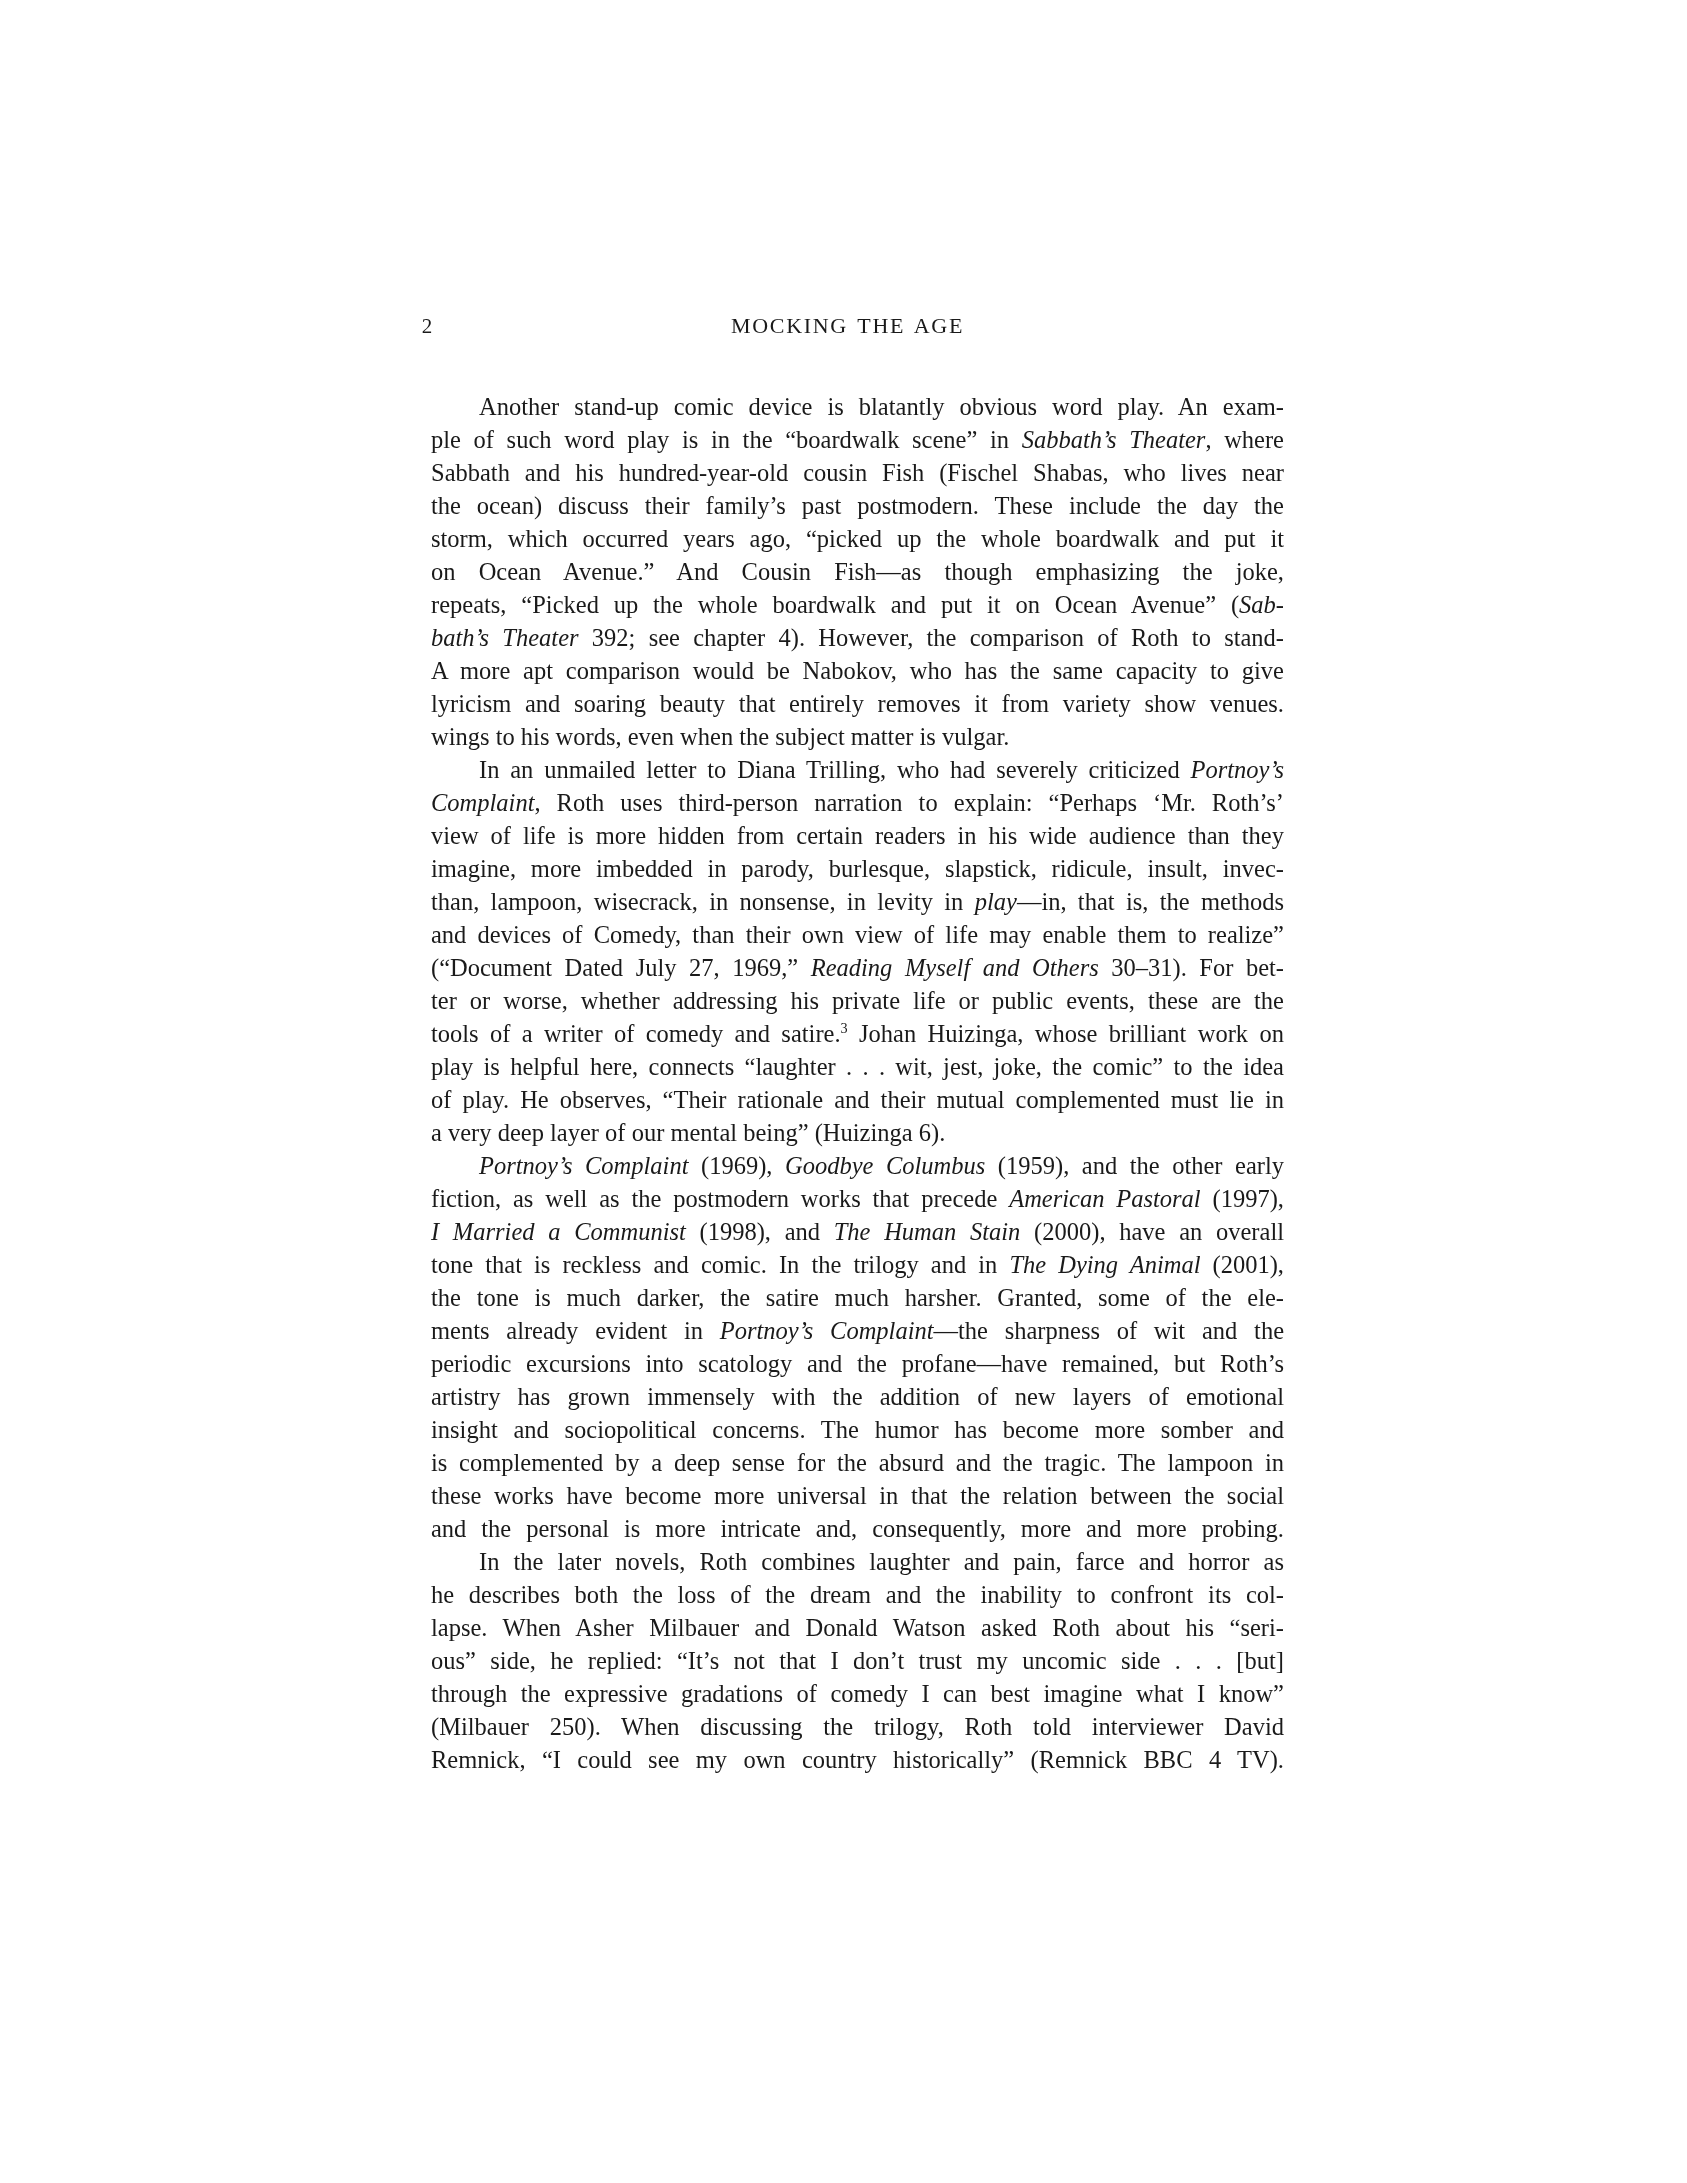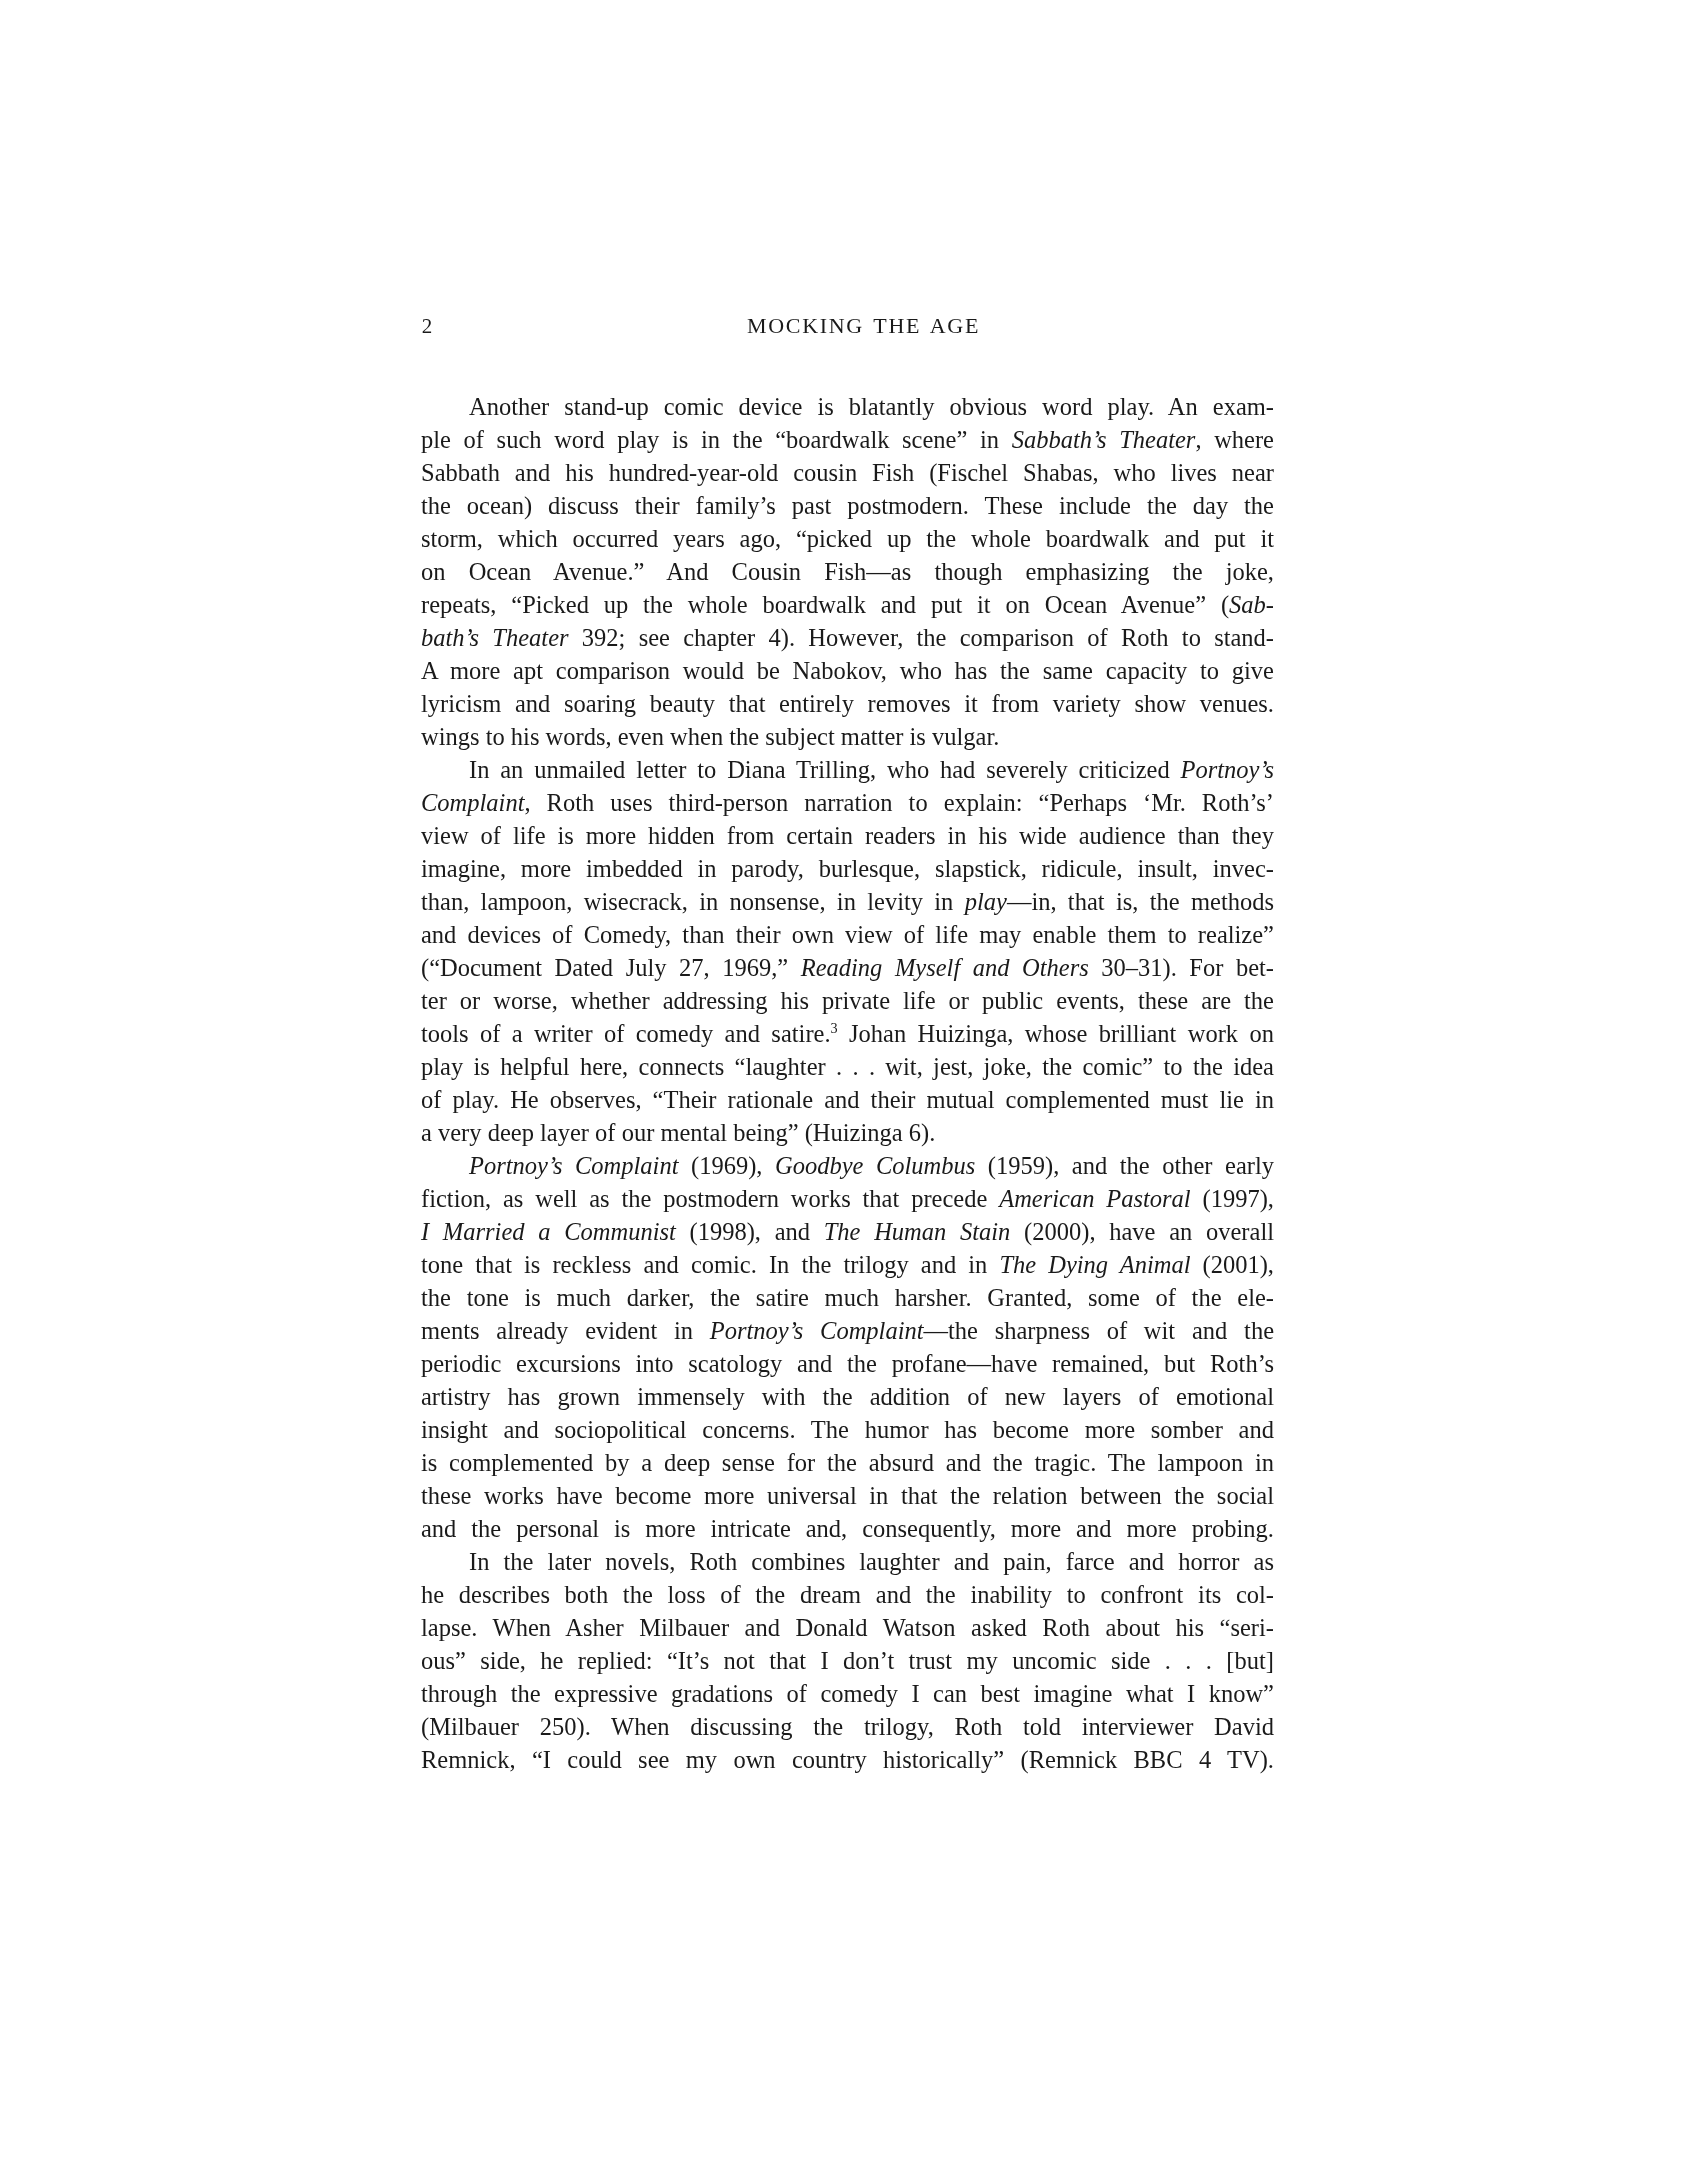--- a/index.html
+++ b/index.html
@@ -32,32 +32,32 @@
   }
   .page-number {
     position: absolute;
     left: 0.7px;
     top: 0;
     font-size: 21px;
     line-height: 26.5px;
   }
   .running-head {
     position: absolute;
-    left: 16px;
+    left: 0;
     width: 100%;
     top: 0;
     text-align: center;
     font-size: 22px;
     line-height: 26.5px;
     letter-spacing: 1.7px;
     word-spacing: 2.6px;
   }
   .body-text {
     position: absolute;
-    left: 421px;
+    left: 431px;
     top: 390px;
     width: 853px;
     font-size: 24.5px;
     line-height: 33px;
     font-family: Liberation Serif, serif;
   }
   .para { margin: 0; padding: 0; }
   .line {
     text-align: justify;
     text-align-last: justify;

